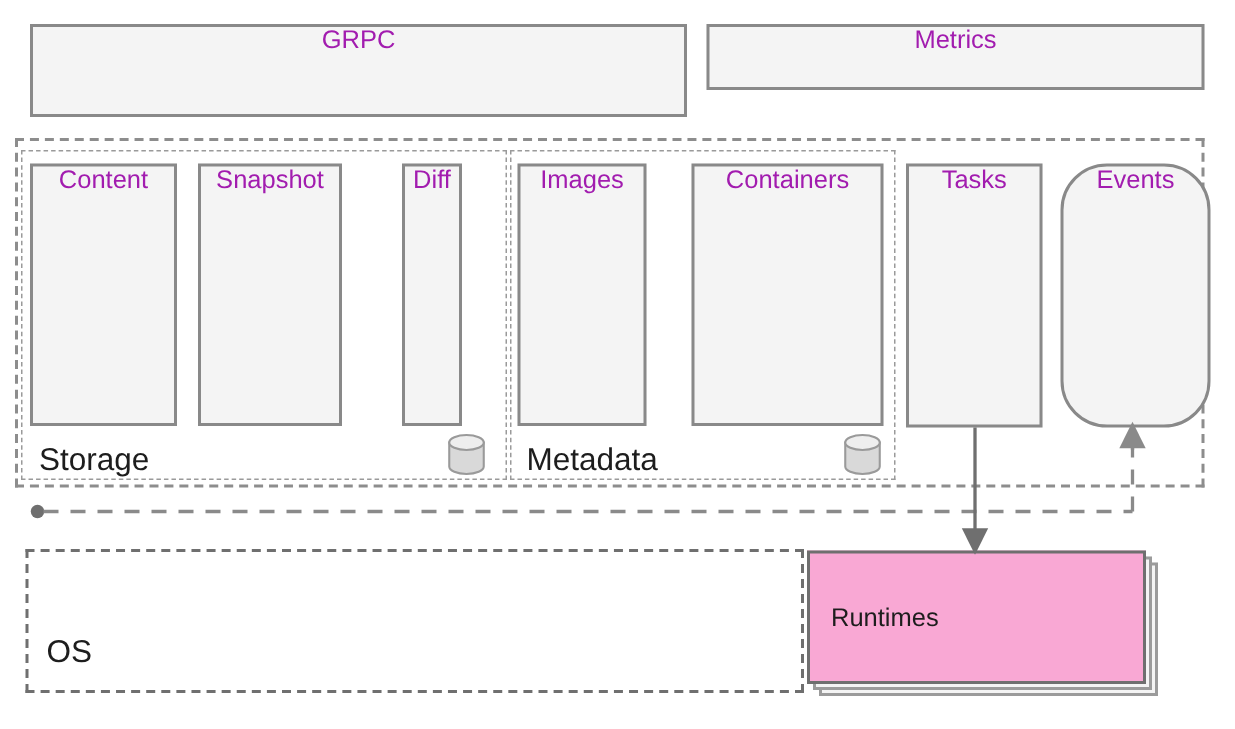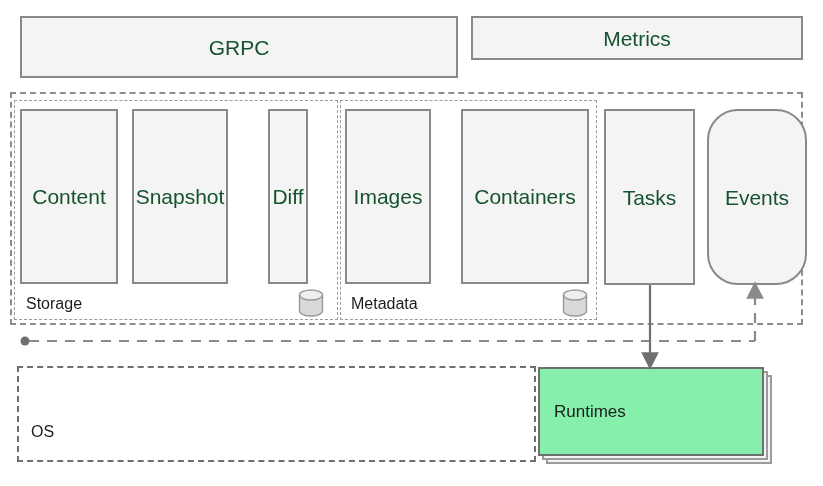--- a/index.html
+++ b/index.html
@@ -19,71 +19,70 @@
     overflow: hidden;
   }
 
   
   .box {
     position: absolute;
     box-sizing: border-box;
     background: #f4f4f4;
     border: 2px solid #898989;
     display: flex;
-    align-items: center;
     justify-content: center;
-    color: #14532d;
+    color: #a21caf;
+    font-size: 17px;
+    line-height: 1;
+    white-space: nowrap;
+  }
+
+  
+  .dashgroup {
+    position: absolute;
+    box-sizing: border-box;
+    background: transparent;
+  }
+  .dash-outer {
+    border: 2px dashed #8d8d8d;
+  }
+  .dash-inner {
+    border: 1px dashed #9a9a9a;
+  }
+  .dash-os {
+    border: 2px dashed #6f6f6f;
+  }
+
+  
+  .group-label {
+    position: absolute;
+    color: #1d1d1d;
     font-size: 21px;
     line-height: 1;
     white-space: nowrap;
   }
 
   
-  .dashgroup {
-    position: absolute;
-    box-sizing: border-box;
-    background: transparent;
-  }
-  .dash-outer {
-    border: 2px dashed #8d8d8d;
-  }
-  .dash-inner {
-    border: 1px dashed #9a9a9a;
-  }
-  .dash-os {
-    border: 2px dashed #6f6f6f;
-  }
-
-  
-  .group-label {
-    position: absolute;
-    color: #1d1d1d;
-    font-size: 16px;
-    line-height: 1;
-    white-space: nowrap;
-  }
-
-  
   .cylinder {
     position: absolute;
     width: 26px;
     height: 28px;
   }
 
   
   .stack-layer {
     position: absolute;
     box-sizing: border-box;
     background: #f4f4f4;
     border: 2px solid #9b9b9b;
   }
   .stack-top {
     position: absolute;
     box-sizing: border-box;
-    background: #86efac;
+    background: #f9a8d4;
     border: 2px solid #6f6f6f;
     display: flex;
     align-items: center;
     color: #1d1d1d;
     font-size: 17px;
     padding-left: 14px;
     white-space: nowrap;
   }
 
   

